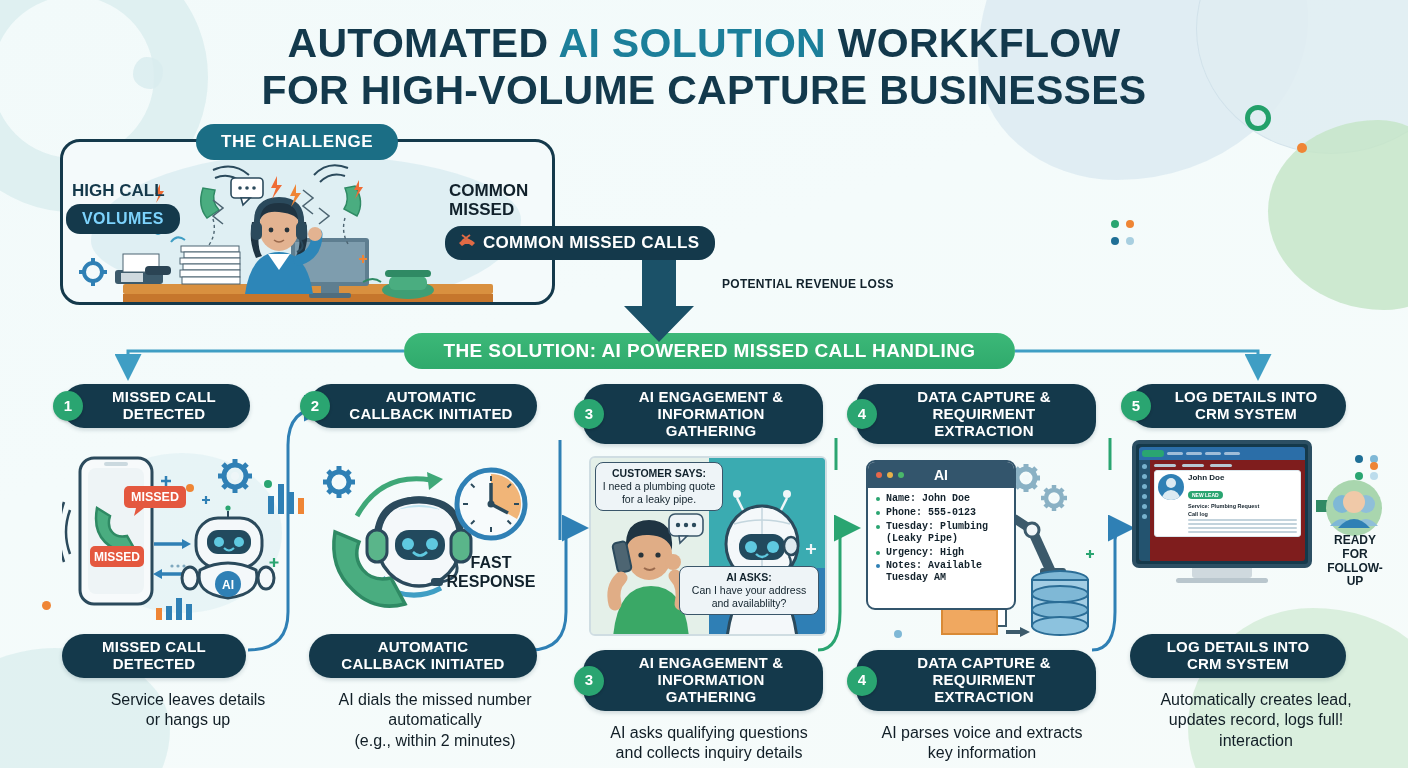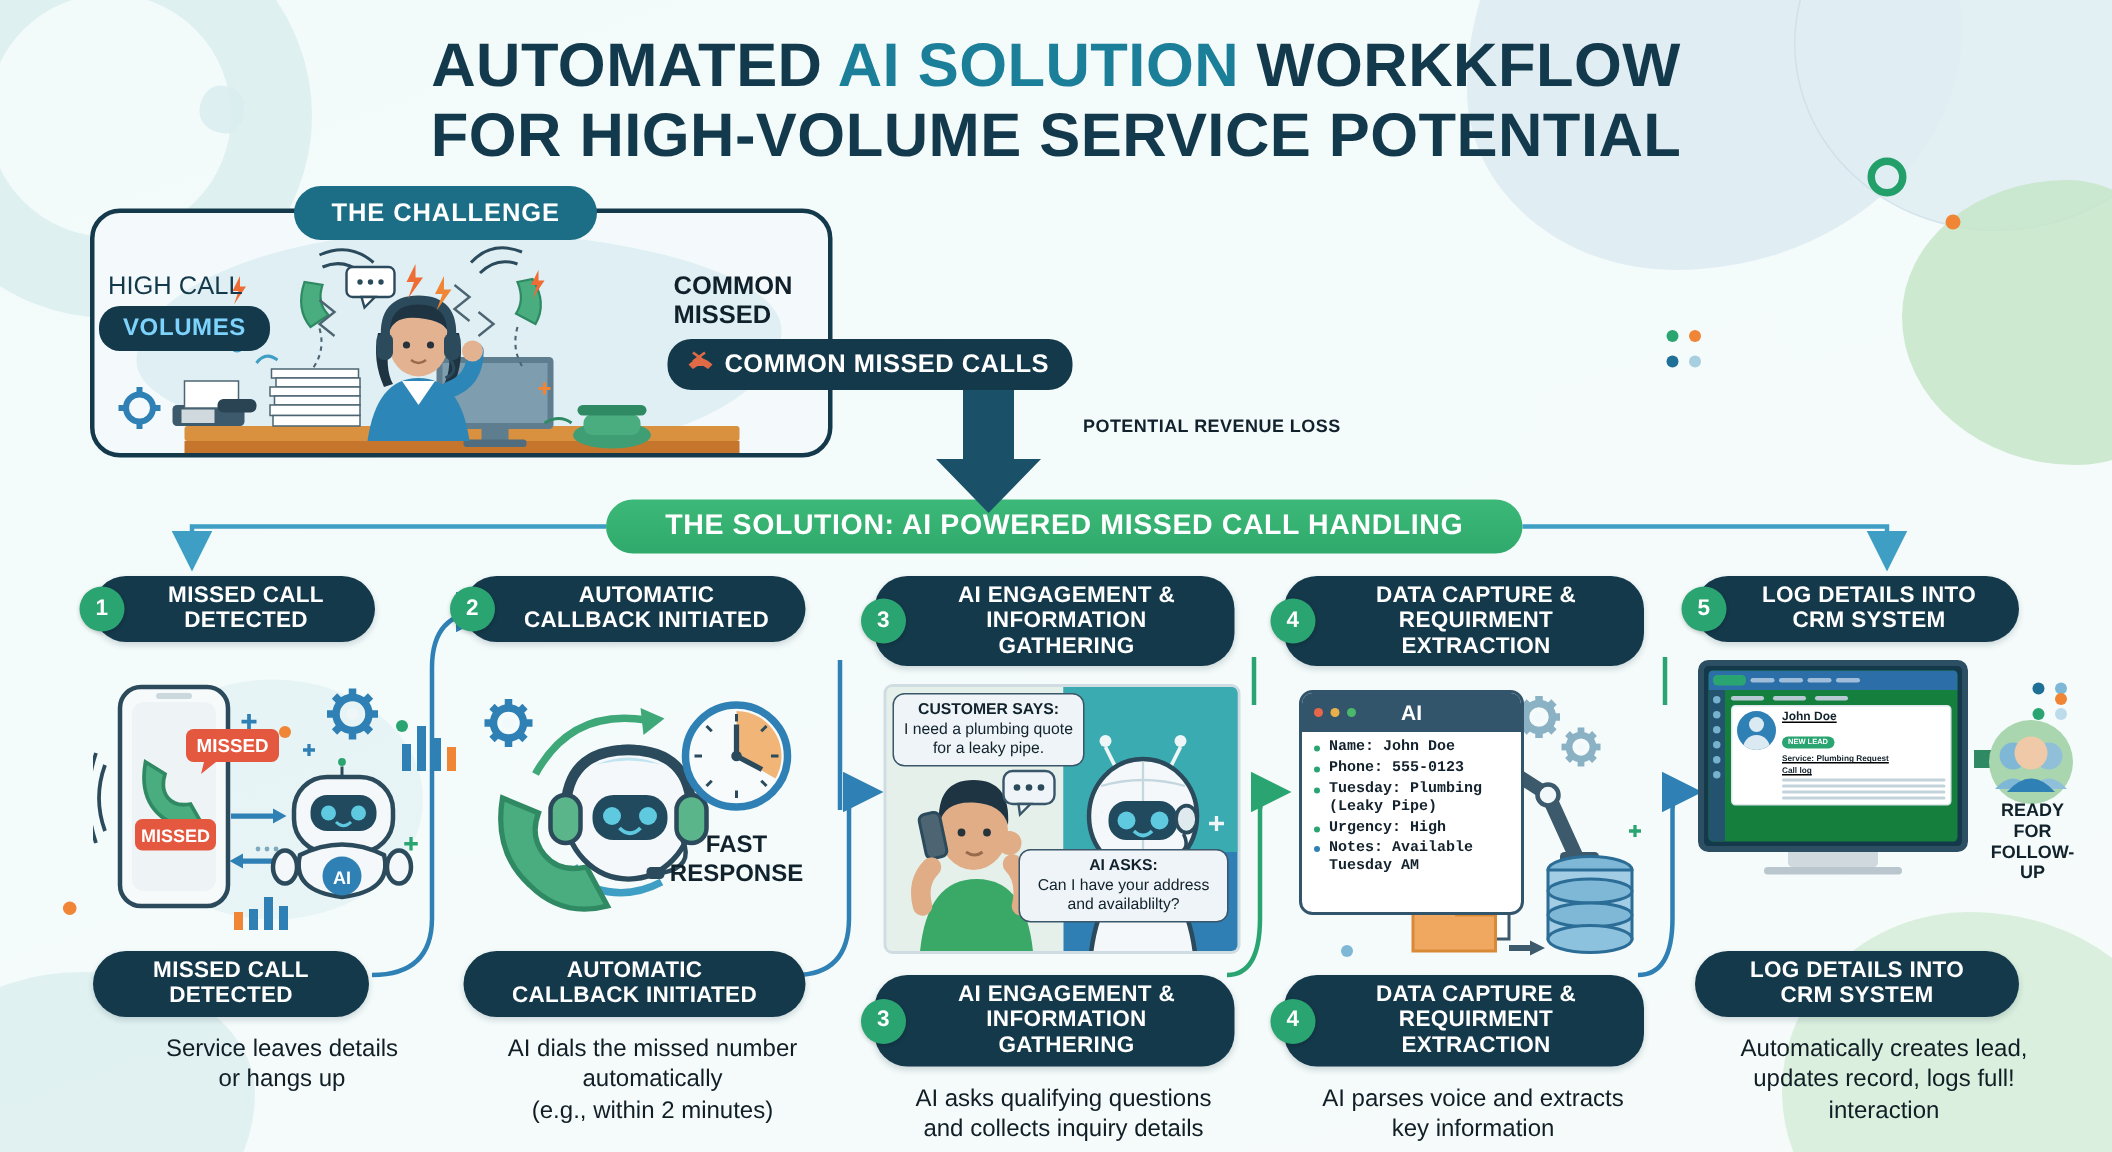--- a/index.html
+++ b/index.html
@@ -91,21 +91,21 @@
     background: #d9ecf1; opacity: .8;
     border-radius: 48% 52% 44% 56% / 58% 44% 56% 42%;
   }
   .challenge-badge {
     position: absolute; left: 196px; top: 124px; z-index: 6;
     background: #1b6e85; color: #fff; font-weight: 700; font-size: 17px;
     letter-spacing: .6px; padding: 8px 25px; border-radius: 18px;
   }
   .ch-label-a {
     position: absolute; left: 72px; top: 182px; z-index: 5;
-    font-weight: 400; font-size: 17px; color: #14394b; line-height: 1.1;
+    font-weight: 700; font-size: 17px; color: #14394b; line-height: 1.1;
     text-align: right;
   }
   .ch-pill-vol {
     position: absolute; left: 66px; top: 204px; z-index: 5;
     background: #14394b; color: #7dd3fc; font-weight: 700; font-size: 16px;
     padding: 6px 16px; border-radius: 14px; letter-spacing: .4px;
   }
   .ch-label-b {
     position: absolute; left: 449px; top: 181px; z-index: 5;
     font-weight: 700; font-size: 17px; color: #11212b; line-height: 1.12;
@@ -210,21 +210,21 @@
     width: 4px; height: 4px; border-radius: 50%; background: #2aa571;
   }
   .card4 li.blue::before { background: #2f80b5; }
 
   
   .mon { position: absolute; left: 2px; top: 2px; width: 180px; z-index: 4; }
   .mon-screen {
     width: 180px; height: 128px; background: #14394b;
     border: 4px solid #2c4f63; border-radius: 7px; padding: 3px; overflow: hidden;
   }
-  .mon-inner { width: 100%; height: 100%; background: #15803d; border-radius: 3px; position: relative; overflow: hidden; text-decoration: underline; }
+  .mon-inner { width: 100%; height: 100%; background: #7f1d1d; border-radius: 3px; position: relative; overflow: hidden; }
   .mon-top { height: 13px; background: #2b6ea8; display: flex; align-items: center; padding: 0 3px; gap: 3px; }
   .mon-tab { width: 22px; height: 7px; background: #2aa571; border-radius: 3px; }
   .mon-line { height: 3px; background: rgba(255,255,255,.55); border-radius: 2px; }
   .mon-body { display: flex; height: calc(100% - 13px); }
   .mon-rail { width: 11px; background: #23536f; padding-top: 4px; }
   .mon-rail i { display: block; width: 5px; height: 5px; border-radius: 50%; background: #76b2cd; margin: 0 auto 5px; }
   .mon-main { flex: 1; padding: 4px; }
   .mon-subtabs { display: flex; gap: 6px; margin-bottom: 3px; }
   .mon-subtab { width: 22px; height: 3px; background: #b7c9d3; border-radius: 2px; }
   .mon-card { background: #fff; border: 1px solid #dce6ec; border-radius: 3px; padding: 3px; display: flex; gap: 4px; }
@@ -270,21 +270,21 @@
     </div>
   <div class="deco dotgrid dotgrid-r">
       <i></i>
       <i></i>
       <i></i>
       <i></i>
     </div>
 
   <div class="title">
     <div><span>AUTOMATED </span><span class="accent">AI SOLUTION</span><span> WORKKFLOW</span></div>
-    <div>FOR HIGH-VOLUME SERVICE POTENTIAL</div>
+    <div>FOR HIGH-VOLUME CAPTURE BUSINESSES</div>
   </div>
 
   <svg class="conn" viewBox="0 0 1408 768">
     <defs>
       <marker id="arrB" markerWidth="9" markerHeight="9" refX="6" refY="4.5" orient="auto">
         <path d="M0,0 L9,4.5 L0,9 z" fill="#2f80b5"></path>
       </marker>
       <marker id="arrBd" markerWidth="9" markerHeight="9" refX="6" refY="4.5" orient="auto">
         <path d="M0,0 L9,4.5 L0,9 z" fill="#3f9ec4"></path>
       </marker>

